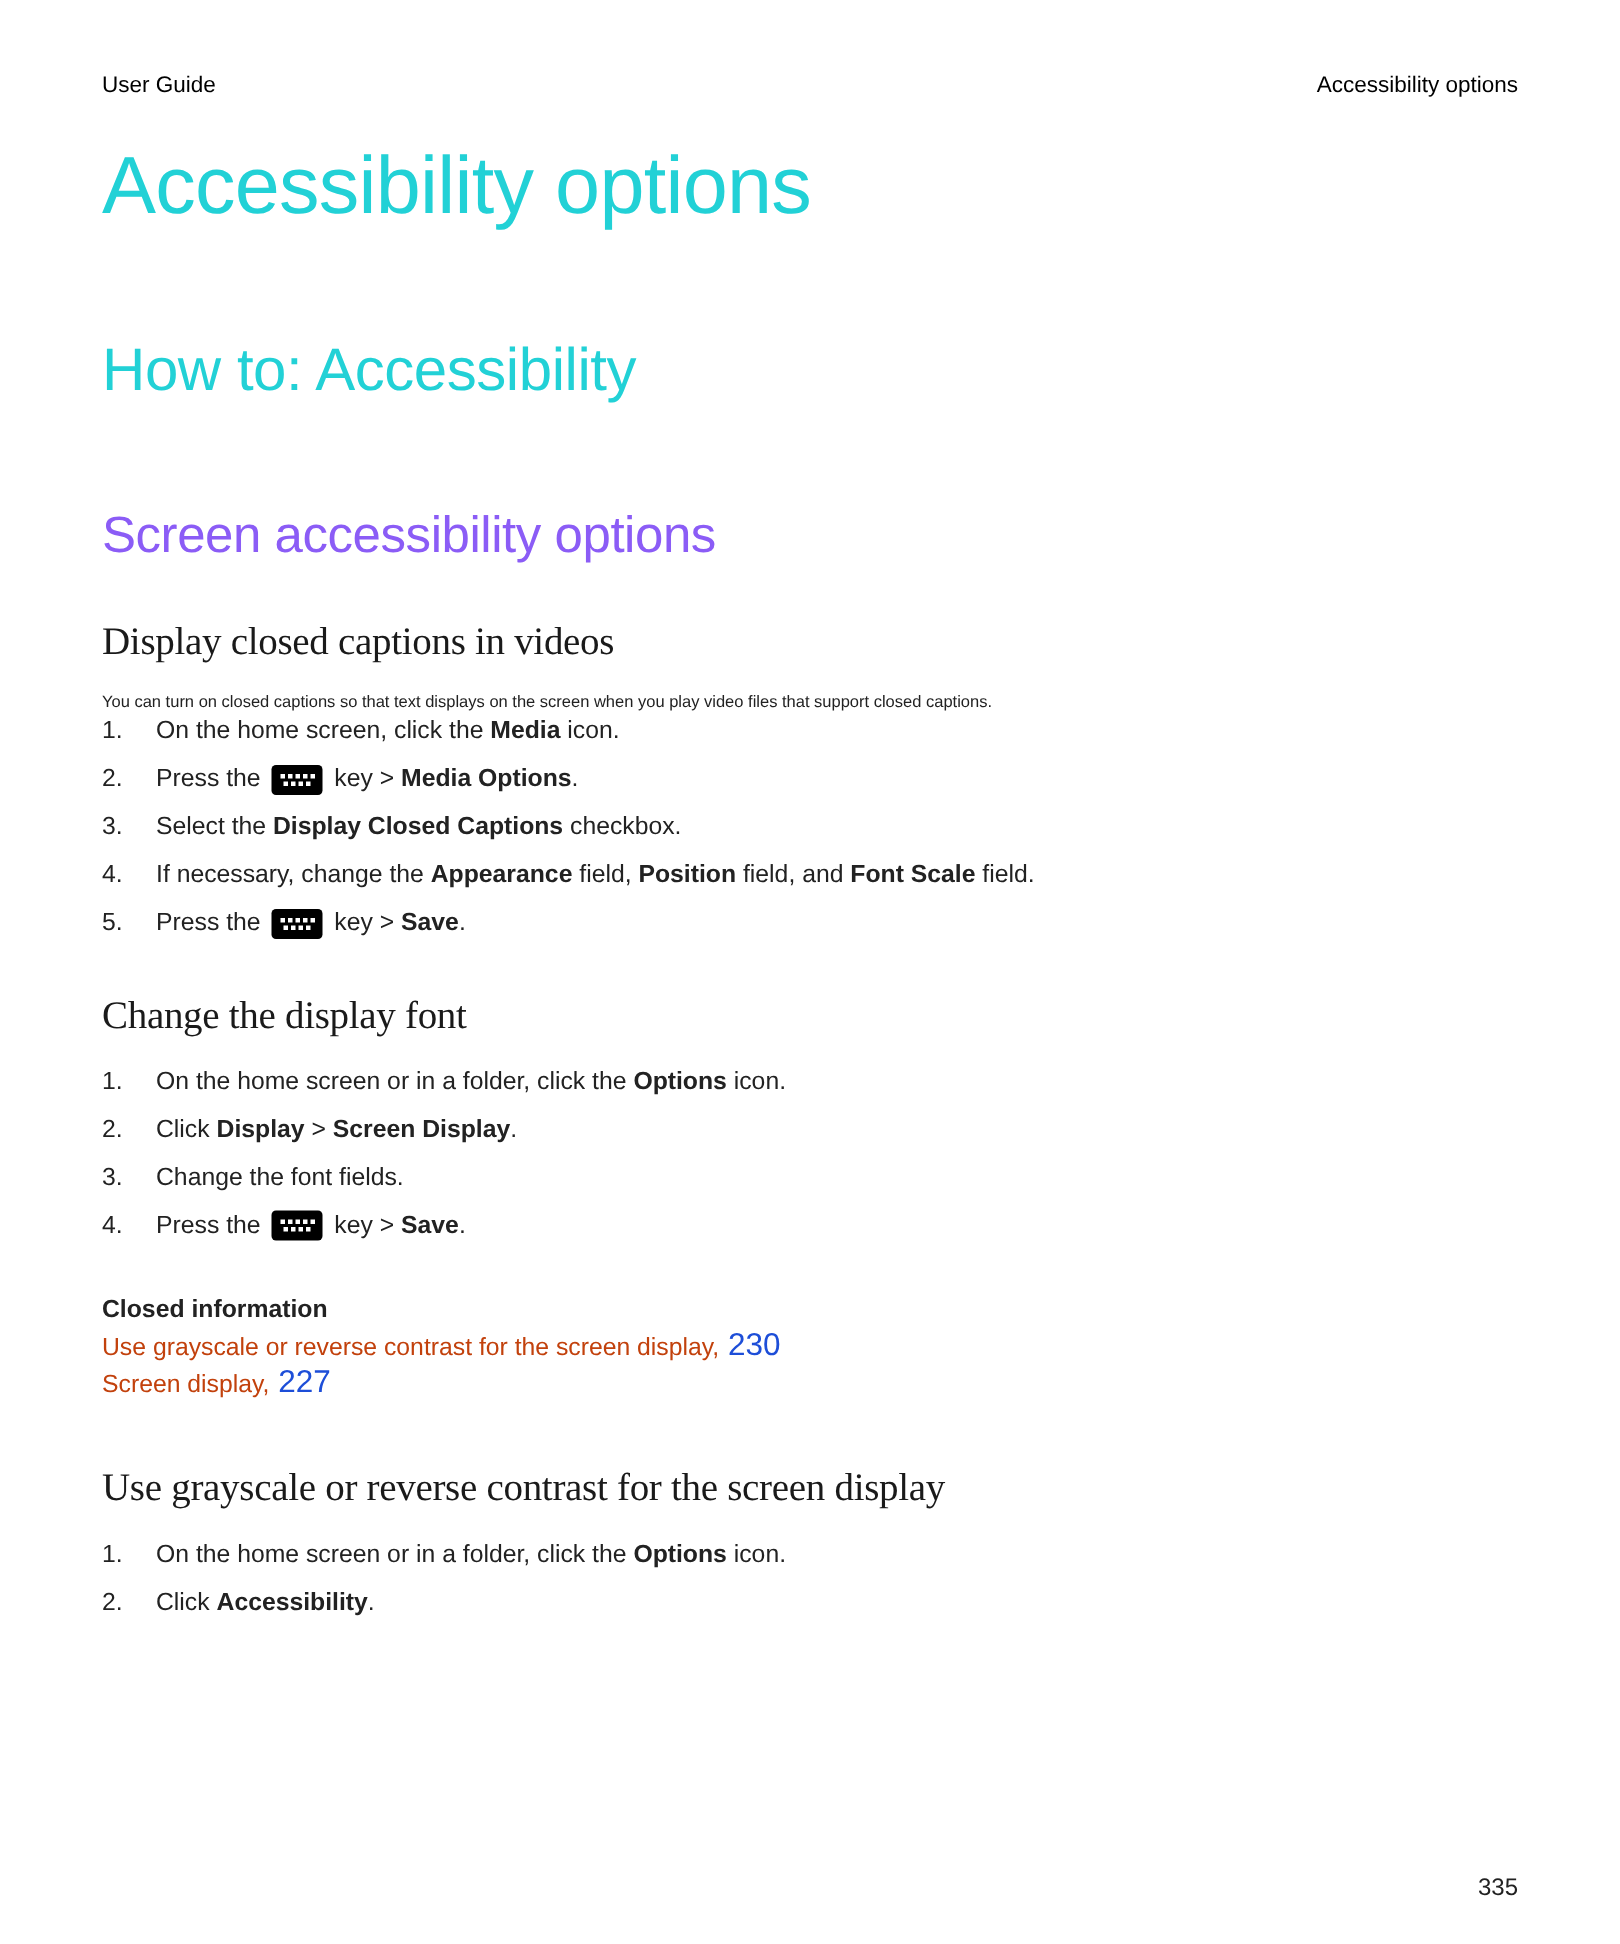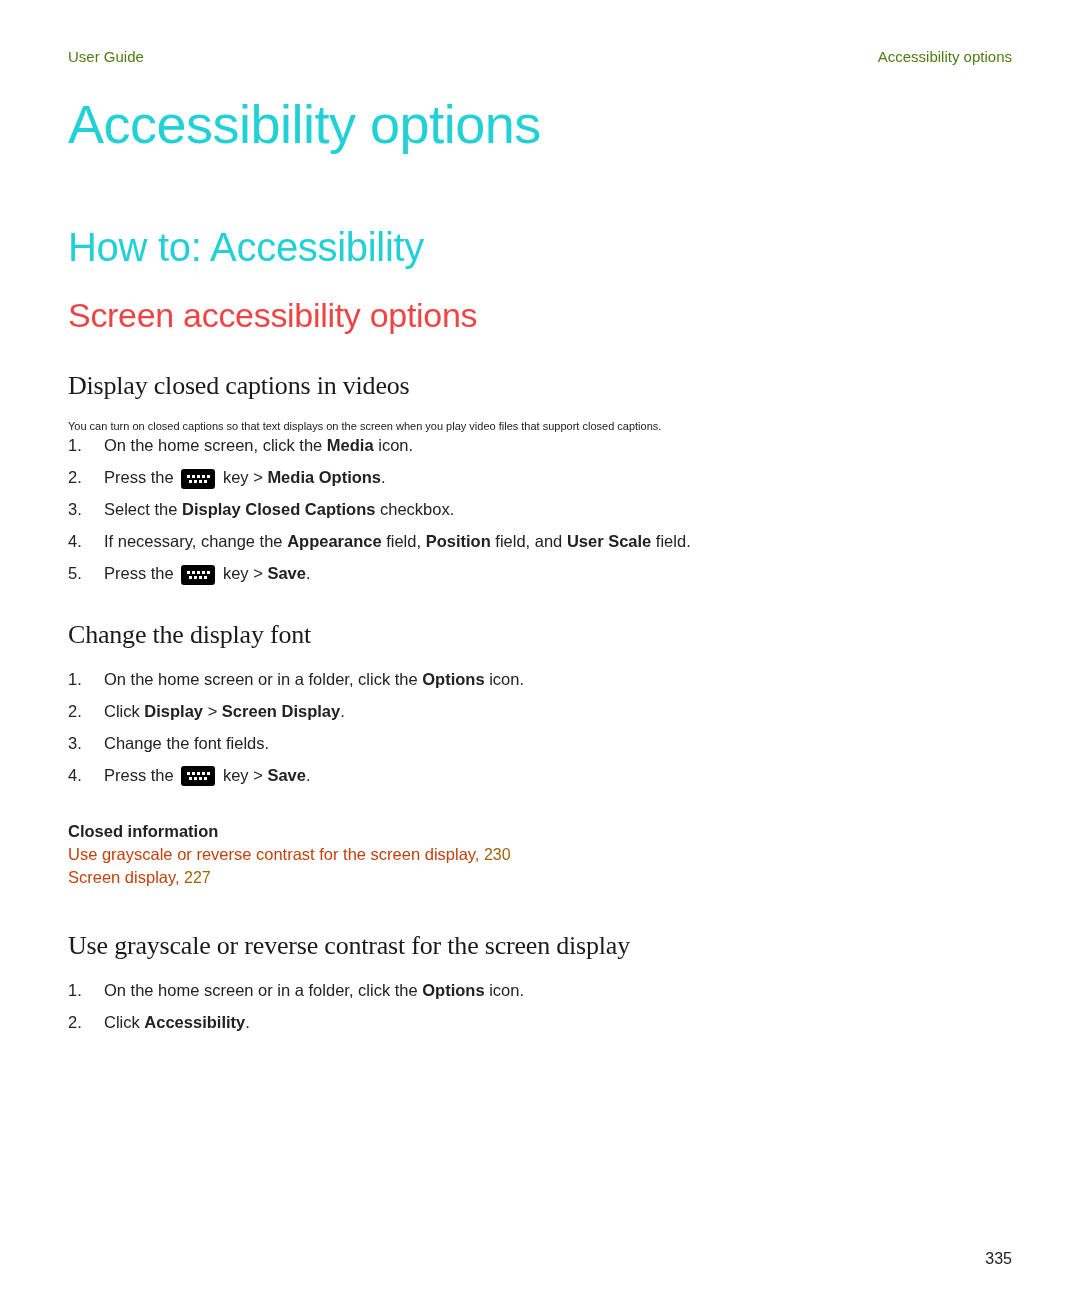--- a/index.html
+++ b/index.html
@@ -9,39 +9,39 @@
     background: #fff;
     font-family: Arial, Helvetica, sans-serif;
     color: #222;
     position: relative;
     padding: 48px 68px 40px 68px;
   }
   .header {
     display: flex;
     justify-content: space-between;
     font-size: 15px;
-    color: #4d7c0f;
+    color: #000000;
     margin-bottom: 28px;
   }
   .h1 {
     color: #22d1d6;
     font-size: 54px;
     font-weight: 400;
     margin-bottom: 70px;
     letter-spacing: -0.5px;
   }
   .h2 {
     color: #22d1d6;
     font-size: 40px;
     font-weight: 400;
-    margin-bottom: 26px;
+    margin-bottom: 68px;
     letter-spacing: -0.3px;
   }
   .h3 {
-    color: #ef4444;
+    color: #8b5cf6;
     font-size: 34px;
     font-weight: 400;
     margin-bottom: 36px;
     letter-spacing: -0.3px;
   }
   .h4 {
     color: #1a1a1a;
     font-size: 26px;
     font-weight: 400;
     margin-bottom: 18px;
@@ -114,22 +114,22 @@
     font-size: 16.5px;
     font-weight: bold;
     margin-bottom: 2px;
   }
   .related-link {
     color: #c2410c;
     font-size: 16.5px;
     line-height: 1.4;
   }
   .related-suffix {
-    color: #a16207;
-    font-size: 16px;
+    color: #1d4ed8;
+    font-size: 21px;
   }
   .related-block {
     margin-bottom: 42px;
   }
   .page-num {
     position: absolute;
     bottom: 28px;
     right: 68px;
     font-size: 16px;
   }
@@ -153,21 +153,21 @@
   <li>
     <span>On the home screen, click the </span><b>Media</b><span> icon.</span>
   </li>
   <li>
     <span>Press the </span><span class="bb-key"></span><span> key &gt; </span><b>Media Options</b><span>.</span>
   </li>
   <li>
     <span>Select the </span><b>Display Closed Captions</b><span> checkbox.</span>
   </li>
   <li>
-    <span>If necessary, change the </span><b>Appearance</b><span> field, </span><b>Position</b><span> field, and </span><b>User Scale</b><span> field.</span>
+    <span>If necessary, change the </span><b>Appearance</b><span> field, </span><b>Position</b><span> field, and </span><b>Font Scale</b><span> field.</span>
   </li>
   <li>
     <span>Press the </span><span class="bb-key"></span><span> key &gt; </span><b>Save</b><span>.</span>
   </li>
 </ol>
 
 <div class="h4">Change the display font</div>
 <ol>
   <li>
     <span>On the home screen or in a folder, click the </span><b>Options</b><span> icon.</span>

